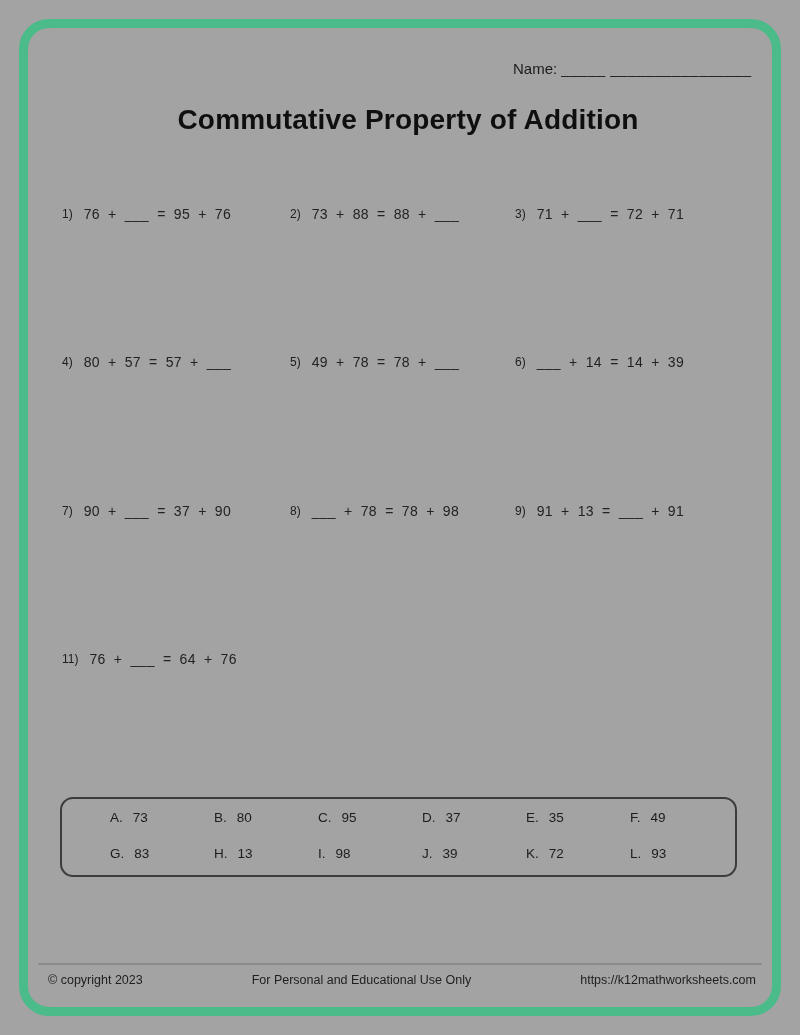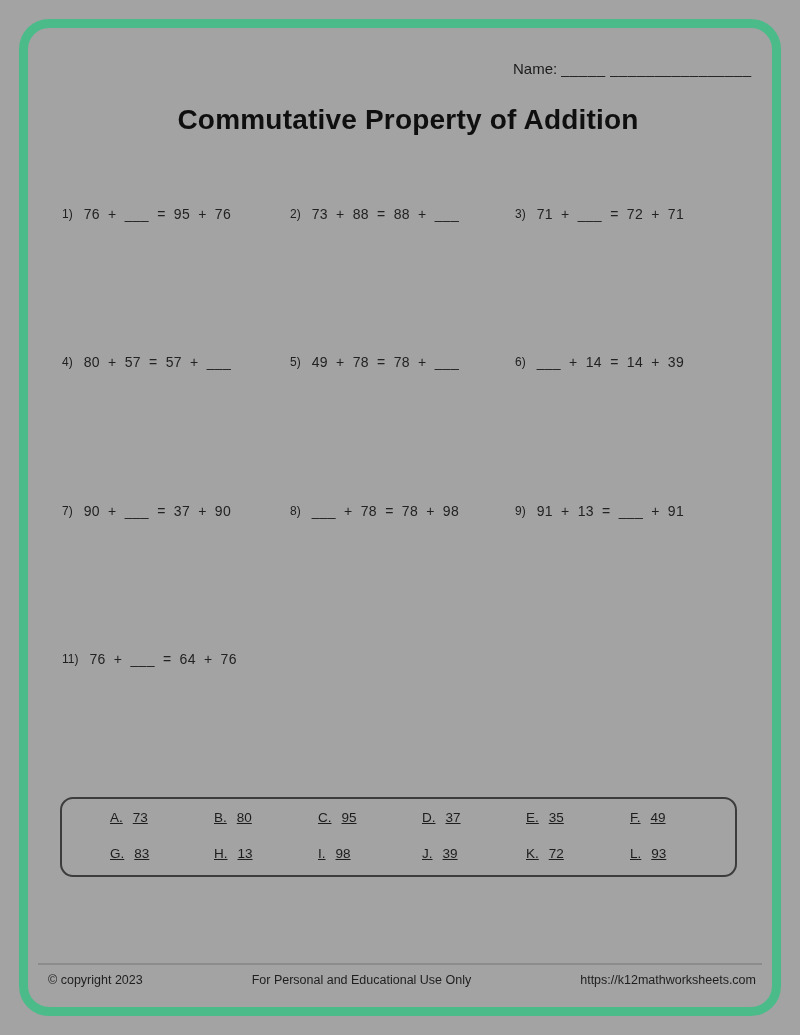--- a/index.html
+++ b/index.html
@@ -75,21 +75,20 @@
     left: 60px; top: 797px;
     width: 677px; height: 80px;
     border: 2px solid #3c3c3c;
     border-radius: 13px;
     box-sizing: border-box;
     display: grid;
     grid-template-columns: repeat(6, 104px);
     grid-template-rows: 1fr 1fr;
     align-items: center;
     padding: 0 0 4px 48px;
-    text-decoration: underline;
   }
   .answer-item {
     font-size: 13.5px;
     color: #1c1c1c;
     white-space: nowrap;
   }
   .answer-letter { margin-right: 10px; }
   .footer-divider {
     position: absolute;
     left: 38px; right: 38px; top: 963px;

